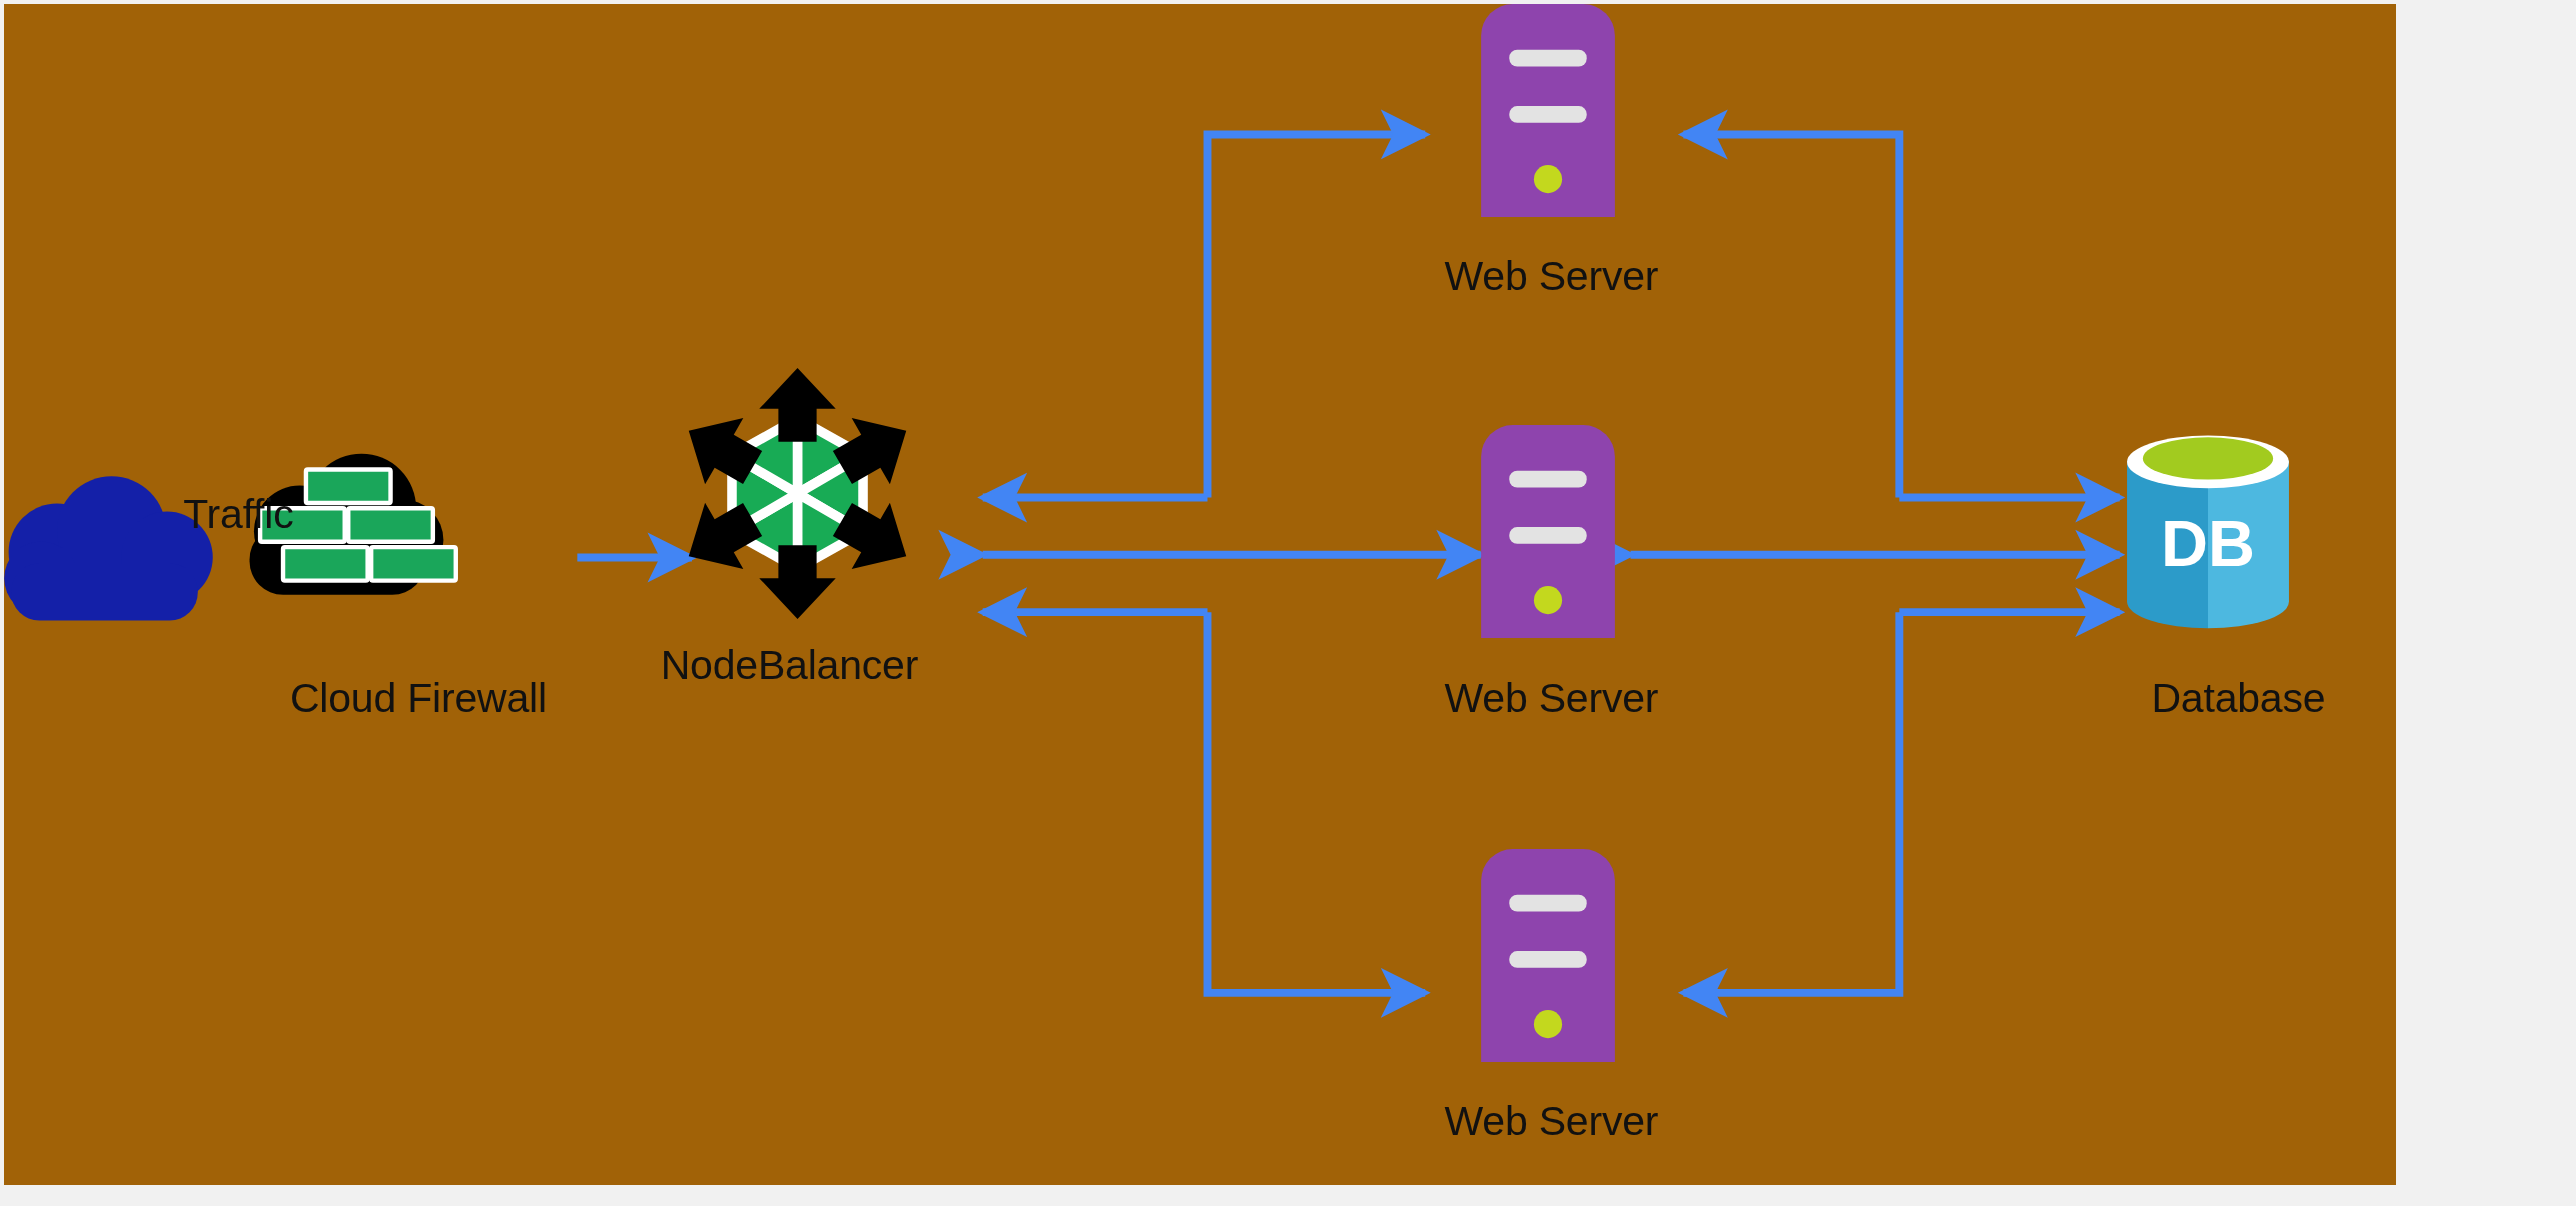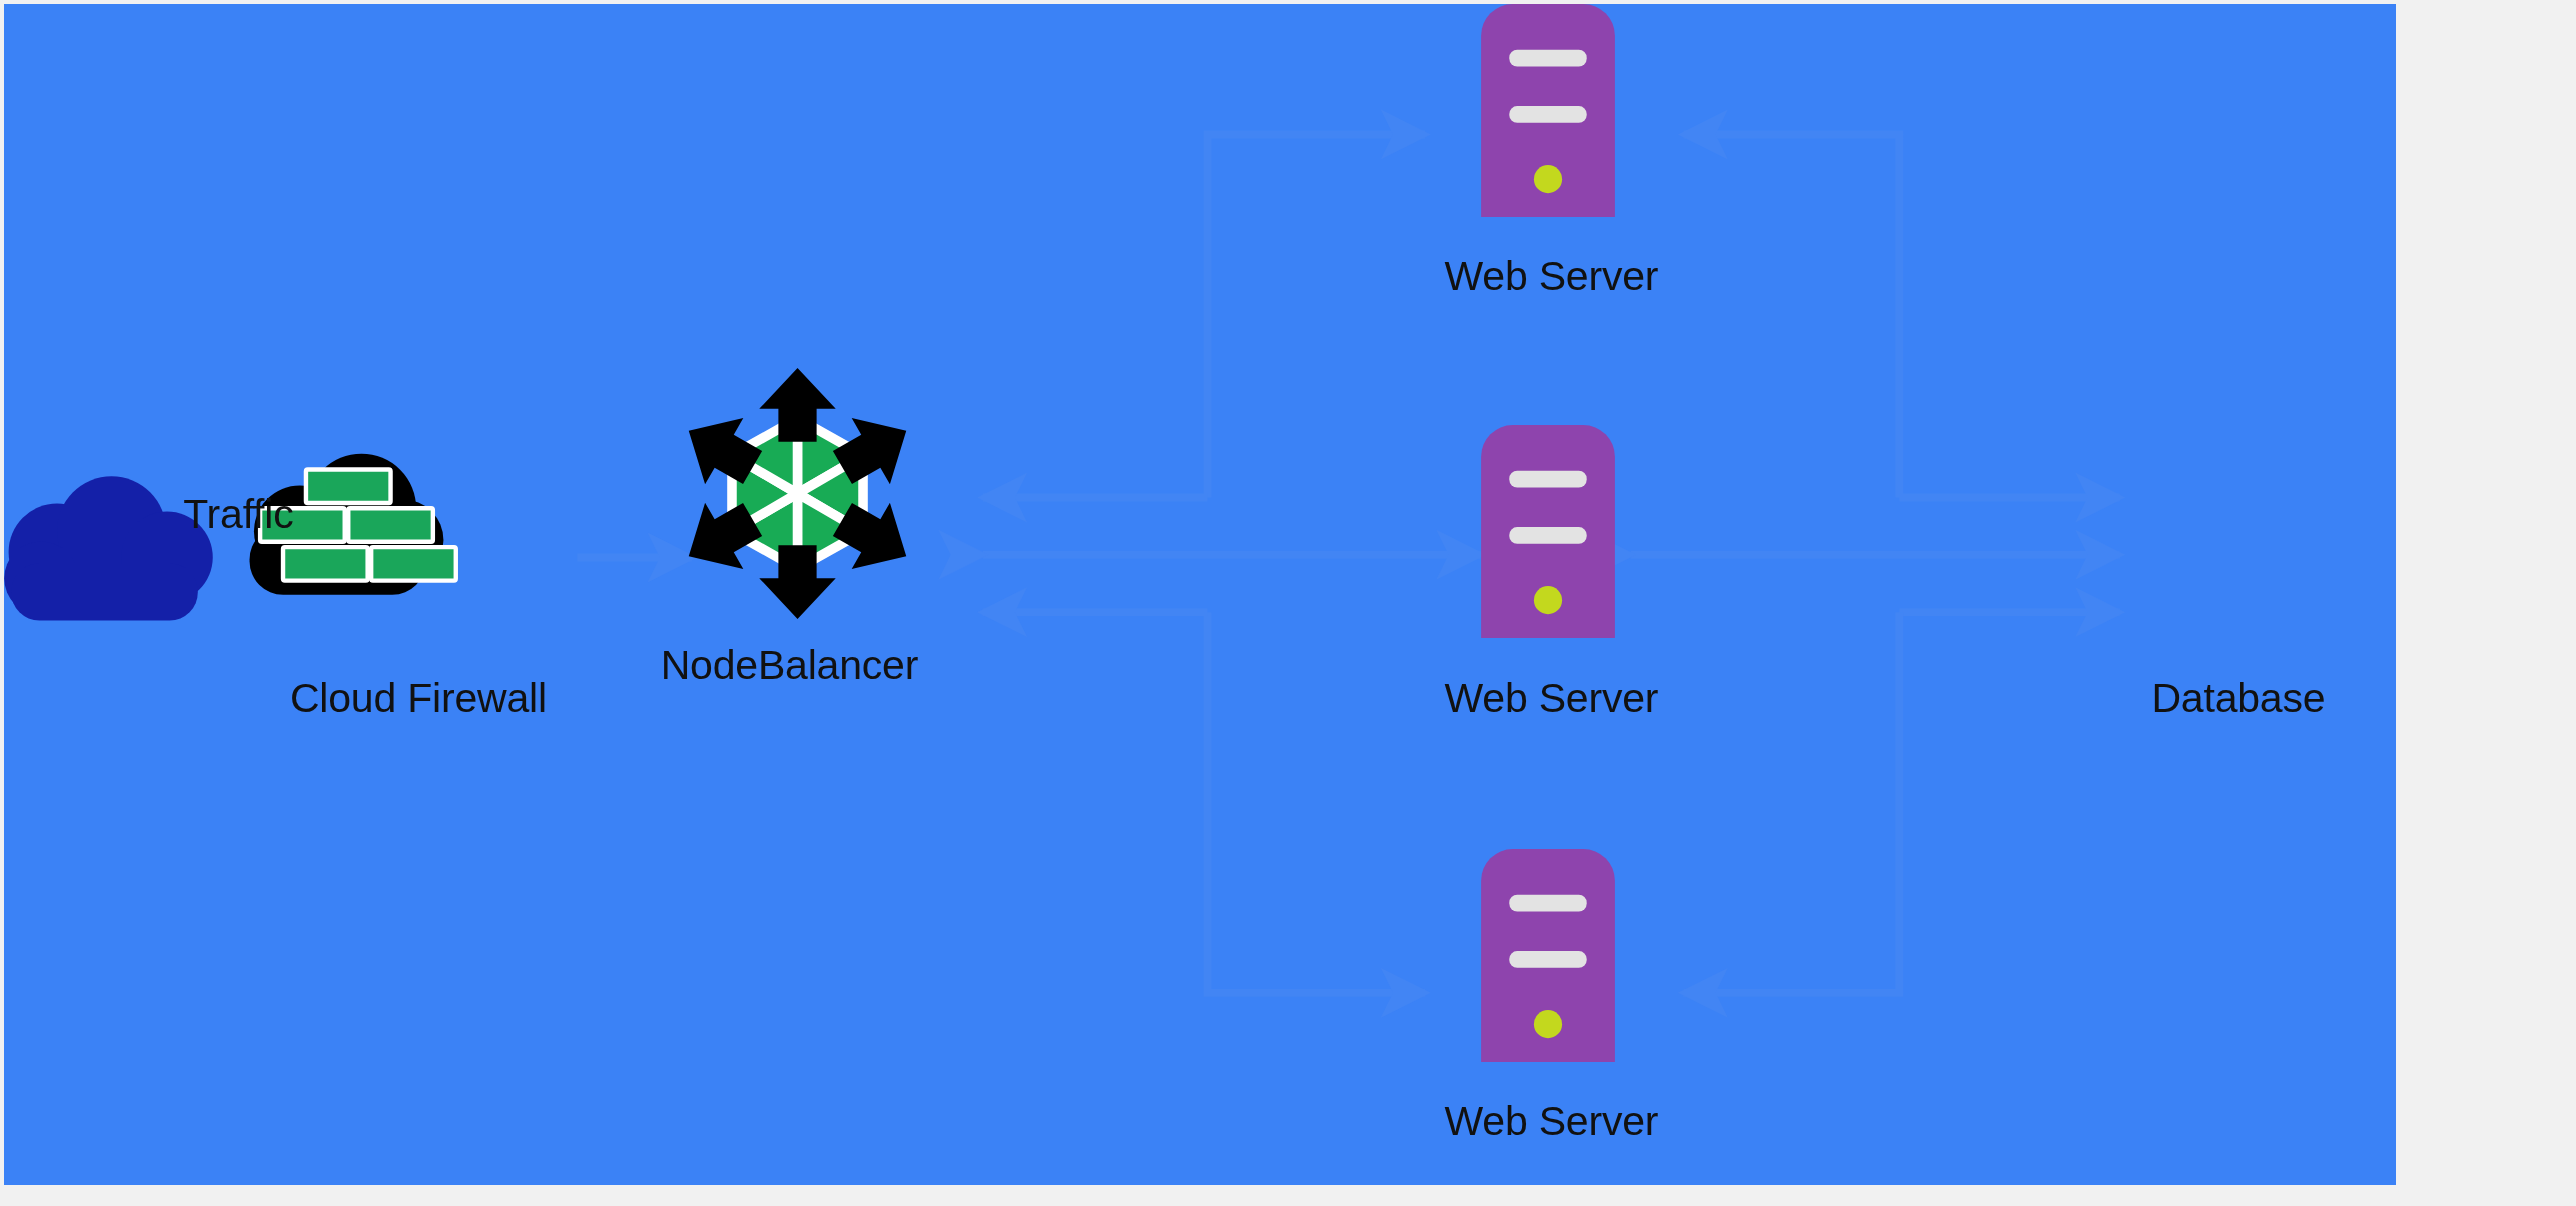--- a/index.html
+++ b/index.html
@@ -15,21 +15,21 @@
     height: 1206px;
     background: #f1f1f1;
     overflow: hidden;
   }
   #canvas {
     position: absolute;
     left: 4.4px;
     top: 4.4px;
     width: 2392px;
     height: 1181px;
-    background: #3b82f6;
+    background: #a16207;
   }
   .node {
     position: absolute;
   }
   .label {
     position: absolute;
     color: #111111;
     font-family: "Liberation Sans", sans-serif;
     font-size: 41px;
     font-weight: 400;
@@ -193,20 +193,35 @@
     <div class="node" style="left:1477px; top:845px; width:134px; height:213px;">
       <svg width="134" height="213" viewBox="0 0 152 242">
         <path d="M0,36 A36,36 0 0 1 36,0 L116,0 A36,36 0 0 1 152,36 L152,242 L0,242 Z" fill="#8e44ad"></path>
         <rect x="32" y="52" width="88" height="19" rx="9" fill="#e3e3e3"></rect>
         <rect x="32" y="116" width="88" height="19" rx="9" fill="#e3e3e3"></rect>
         <circle cx="76" cy="199" r="16" fill="#c3d81e"></circle>
       </svg>
     </div>
     <div class="label center" style="left:1547px; top:1094px;">Web Server</div>
 
+    <div class="node" style="left:2116px; top:428px; width:176px; height:198px;">
+      <svg width="176" height="198" viewBox="0 0 200 225">
+
+        <path d="M8,32 L8,193 A92,30 0 0 0 100,223 L100,62 Z" fill="#2c9bc9"></path>
+        <path d="M192,32 L192,193 A92,30 0 0 1 100,223 L100,62 Z" fill="#4db8e0"></path>
+
+        <ellipse cx="100" cy="34" rx="92" ry="30" fill="#ffffff"></ellipse>
+
+        <ellipse cx="100" cy="30" rx="74" ry="24" fill="#a2cb1f"></ellipse>
+
+        <path d="M26,30 A74,24 0 0 0 174,30 A74,24 0 0 1 26,30 Z" fill="#8ab317" opacity="0.55"></path>
+
+        <text x="100" y="152" text-anchor="middle" font-family="Liberation Sans, sans-serif" font-size="74" font-weight="700" fill="#ffffff">DB</text>
+      </svg>
+    </div>
     <div class="label center" style="left:2186px; top:671px;margin-left:48px;">Database</div>
 
     <div class="label center" style="left:234px; top:487px;text-align:right;">Traffic</div>
     <div class="label center" style="left:414px; top:671px;">Cloud Firewall</div>
     <div class="label center" style="left:785px; top:638px;">NodeBalancer</div>
 
   </div>
 </div>
 
 

